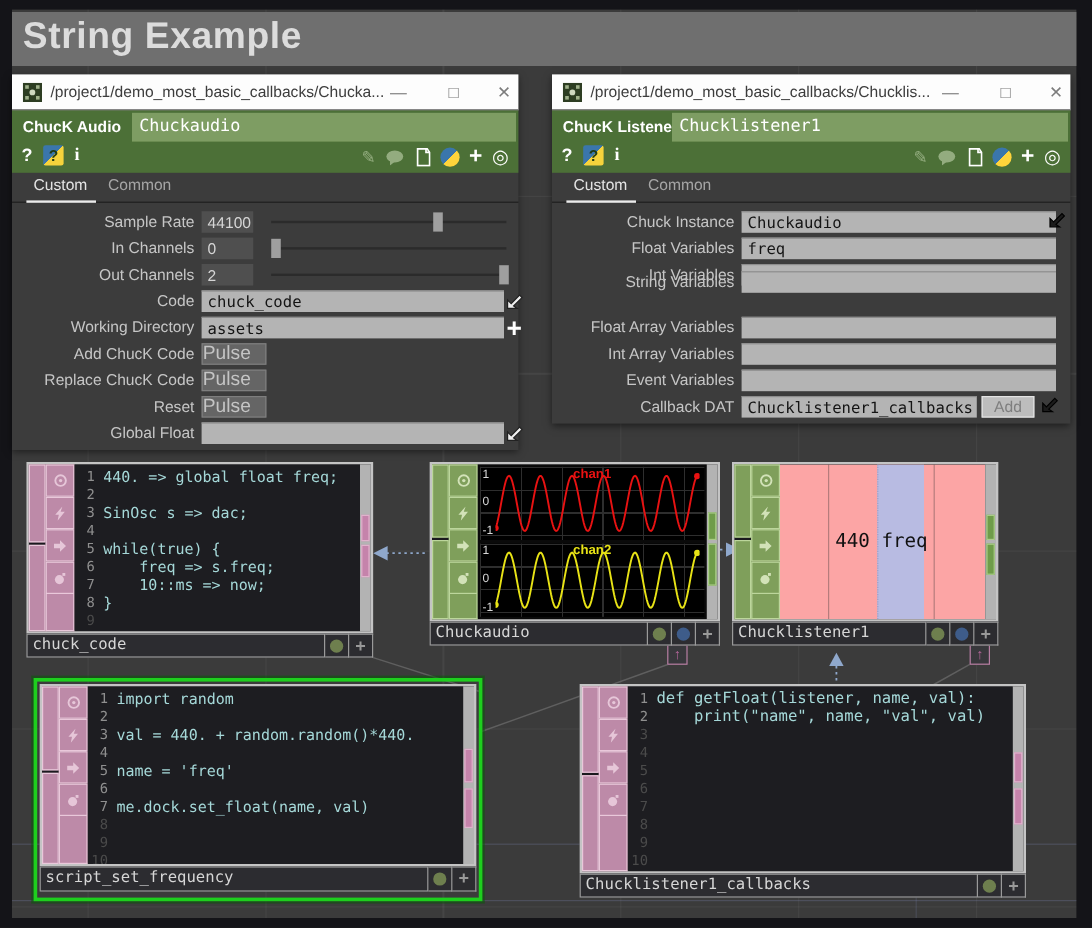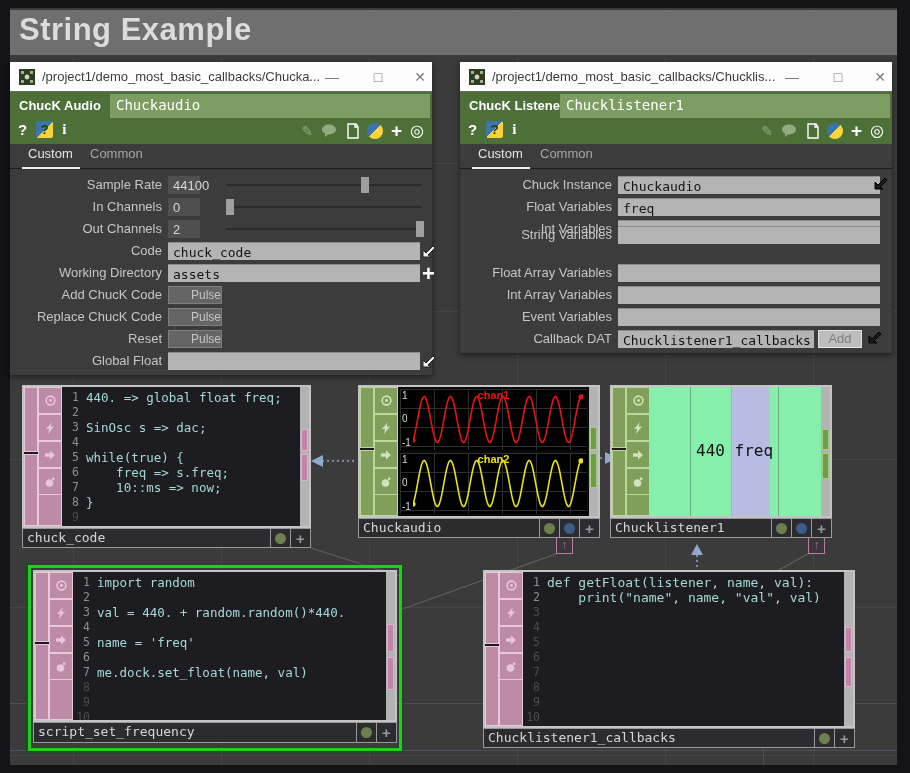--- a/index.html
+++ b/index.html
@@ -46,26 +46,26 @@
   .tabs { position:absolute; left:0; top:84px; width:100%; height:23px; }
   .tab { position:absolute; top:0; font-size:13px; }
   .tab.active { color:#e4e4e4; }
   .tab.idle { color:#a6a6a6; }
   .tabline { position:absolute; top:22px; left:0; width:100%; height:1px; background:#1e1e1e; }
   .tabunderline { position:absolute; top:21px; height:2px; background:#ececec; }
 
   .prow { position:absolute; left:0; width:100%; height:18px; }
   .plabel { position:absolute; left:0; width:152px; text-align:right; font-size:13px; color:#c6c6c6; top:1px; }
   .pfield { position:absolute; top:0; height:18px; font-size:13px; }
-  .pfield.dark { left:158px; width:32px; background:#4f4f4f; color:#d6d6d6; padding:2px 0 0 5px; }
+  .pfield.dark { left:158px; width:43px; background:#4f4f4f; color:#d6d6d6; padding:2px 0 0 5px; }
   .pfield.light { background:#b4b4b4; color:#141414; font-family:"DejaVu Sans Mono", monospace; font-size:13px; padding:2px 0 0 5px; border-top:1px solid #8d8d8d; }
   .ptrack { position:absolute; top:8px; height:2px; background:#2b2b2b; }
   .phandle { position:absolute; top:-7px; width:8px; height:16px; background:#9f9f9f; }
   .pulse-btn { position:absolute; left:158px; width:54px; height:18px; background:#656565; border:1px solid #7e7e7e;
-      color:#c4c4c4; font-size:12px; text-align:right; line-height:16px; }
+      color:#c4c4c4; font-size:16px; text-align:left; line-height:16px; }
   .picon { position:absolute; top:0px; width:18px; height:18px; }
   .addbtn { position:absolute; top:0; height:18px; background:#bdbdbd; border:1px solid #e3e3e3; color:#7e7e7e;
       font-size:13px; text-align:center; line-height:16px; }
   .wd-plus { position:absolute; color:#fff; font-size:22px; font-weight:bold; top:-3px; }
 
   
   .node { position:absolute; z-index:4; }
   .n-body { display:flex; border:2px solid #c4c4c4; background:#19191d; }
   .n-strip { width:14px; display:flex; flex-direction:column; gap:2px; background:transparent; }
   .n-strip .seg { border:1px solid; }
@@ -101,21 +101,21 @@
   .scope { position:absolute; inset:0; background:#0a0a0a; padding:2px; }
   .plot { position:relative; height:61px; background:#000;
       background-image:
         repeating-linear-gradient(to right, #2e2e2e 0 1px, transparent 1px 34px),
         repeating-linear-gradient(to bottom, #2e2e2e 0 1px, transparent 1px 19px);
       margin-bottom:3px; }
   .plot svg { position:absolute; left:13px; top:2px; }
   .chanlabel { position:absolute; top:0; left:0; width:100%; text-align:center; font-size:11px; font-weight:bold; z-index:2; }
   .ytick { position:absolute; left:2px; color:#d8d8d8; font-size:10px; }
 
-  .lviewer { position:absolute; inset:0; background:#86efac; }
+  .lviewer { position:absolute; inset:0; background:#fca5a5; }
   .lv-line { position:absolute; top:0; bottom:0; width:1px; background:rgba(50,50,50,0.35); }
   .lv-bar { position:absolute; top:0; bottom:0; left:81px; width:39px; background:#b8bbe2; border-left:1px dotted #9a9dc5; }
   .lv-text { position:absolute; left:46px; top:50%; transform:translateY(-58%); font-family:"DejaVu Sans Mono", monospace;
       font-size:16px; color:#111; z-index:2; }
 
   .sel-border { position:absolute; border:3px solid #1ecf1e; box-shadow:0 0 0 2px rgba(10,90,10,0.55); z-index:4; }
   .dock-arrow { position:absolute; width:17px; height:17px; background:#38383c; border:1px solid #b87fa3;
       color:#b5669b; font-size:12px; font-weight:bold; text-align:center; line-height:15px; z-index:4; }
 </style>
 </head>

